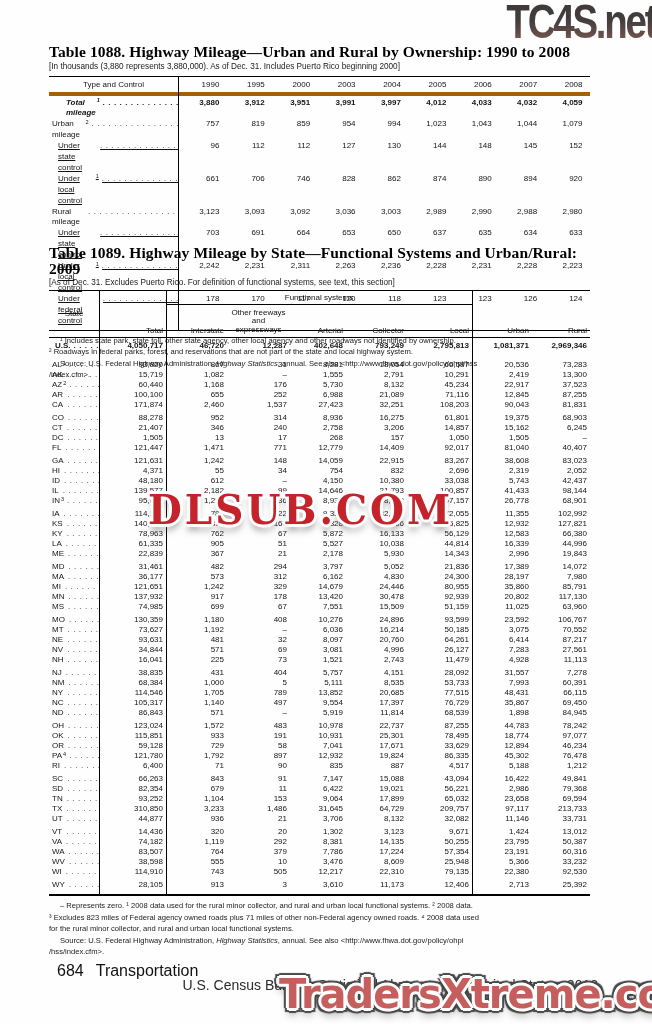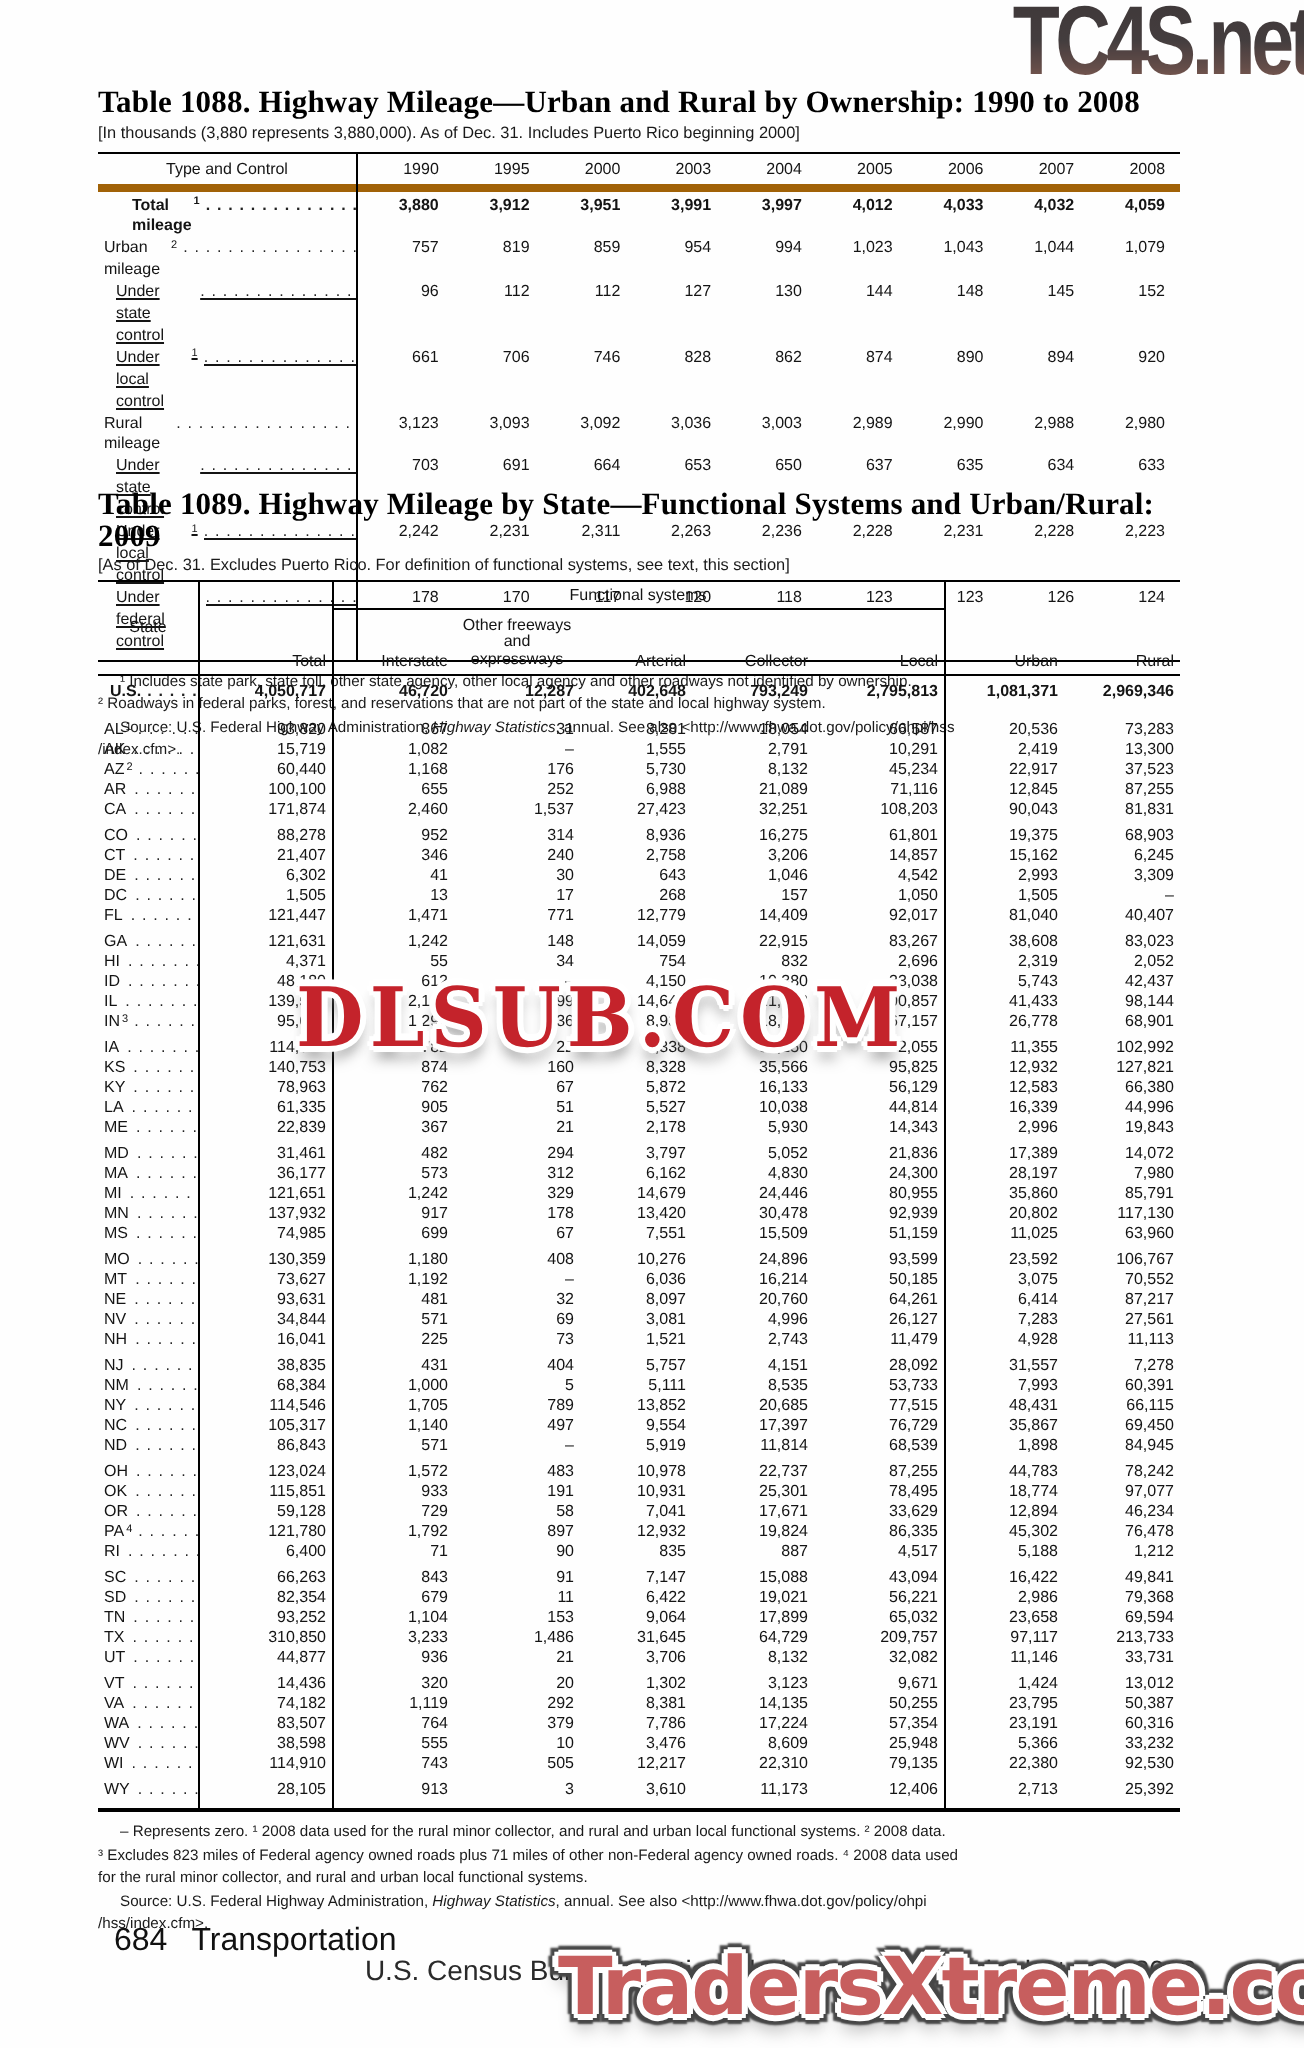--- a/index.html
+++ b/index.html
@@ -14,21 +14,21 @@
   .t88 .vline{position:absolute;left:129px;top:0;bottom:0;width:1px;background:#000;}
   .g88{display:grid;grid-template-columns:129px repeat(9,45.4px);}
   .t88-head{height:15px;align-items:center;border-bottom:4px solid #a16207;font-size:8px;}
   .t88-head .hc{text-align:center;}
   .t88-head .hy{text-align:right;padding-right:4px;}
   .t88-rows{padding:2px 0 3px 0;}
   .t88-row{font-size:8px;line-height:10.9px;}
   .t88-row .num{text-align:right;padding-right:4px;}
   .t88-row.bold{font-weight:bold;}
   .rlabel{display:flex;align-items:baseline;padding-left:3px;overflow:hidden;}
-  .t88-row.bold .rlabel{padding-left:17px;}
+  .t88-row.bold .rlabel{padding-left:17px;font-style:italic;}
   .t88-row.sub .rlabel{padding-left:9px;text-decoration:underline;}
   .sup{font-size:5.5px;vertical-align:super;line-height:0;margin-left:1px;position:relative;top:-2.5px;}
   .dots{flex:1 1 auto;overflow:hidden;white-space:nowrap;margin-left:3px;color:#222;}
   .dots::after{content:". . . . . . . . . . . . . . . . . . . . . . . . .";letter-spacing:.6px;}
   
   .fnote{margin-top:4px;font-size:7.6px;line-height:11.5px;color:#1a1a1a;}
   .fnote .ind{text-indent:11px;}
   
   .t89{margin-top:3px;border-top:1.4px solid #000;border-bottom:2.2px solid #000;position:relative;}
   .t89 .vl1{position:absolute;left:50px;top:0;bottom:0;width:1px;background:#000;}
@@ -391,35 +391,20 @@
             <span class="num">21,407</span>
             <span class="num">346</span>
             <span class="num">240</span>
             <span class="num">2,758</span>
             <span class="num">3,206</span>
             <span class="num">14,857</span>
             <span class="num">15,162</span>
             <span class="num">6,245</span>
           </div>
 
-          <div class="g89 t89-row">
-            <span class="rlabel">
-              <span>DE</span>
-              <span class="sup"></span>
-              <span class="dots"></span>
-            </span>
-            <span class="num">6,302</span>
-            <span class="num">41</span>
-            <span class="num">30</span>
-            <span class="num">643</span>
-            <span class="num">1,046</span>
-            <span class="num">4,542</span>
-            <span class="num">2,993</span>
-            <span class="num">3,309</span>
-          </div>
 
           <div class="g89 t89-row">
             <span class="rlabel">
               <span>DC</span>
               <span class="sup"></span>
               <span class="dots"></span>
             </span>
             <span class="num">1,505</span>
             <span class="num">13</span>
             <span class="num">17</span>

